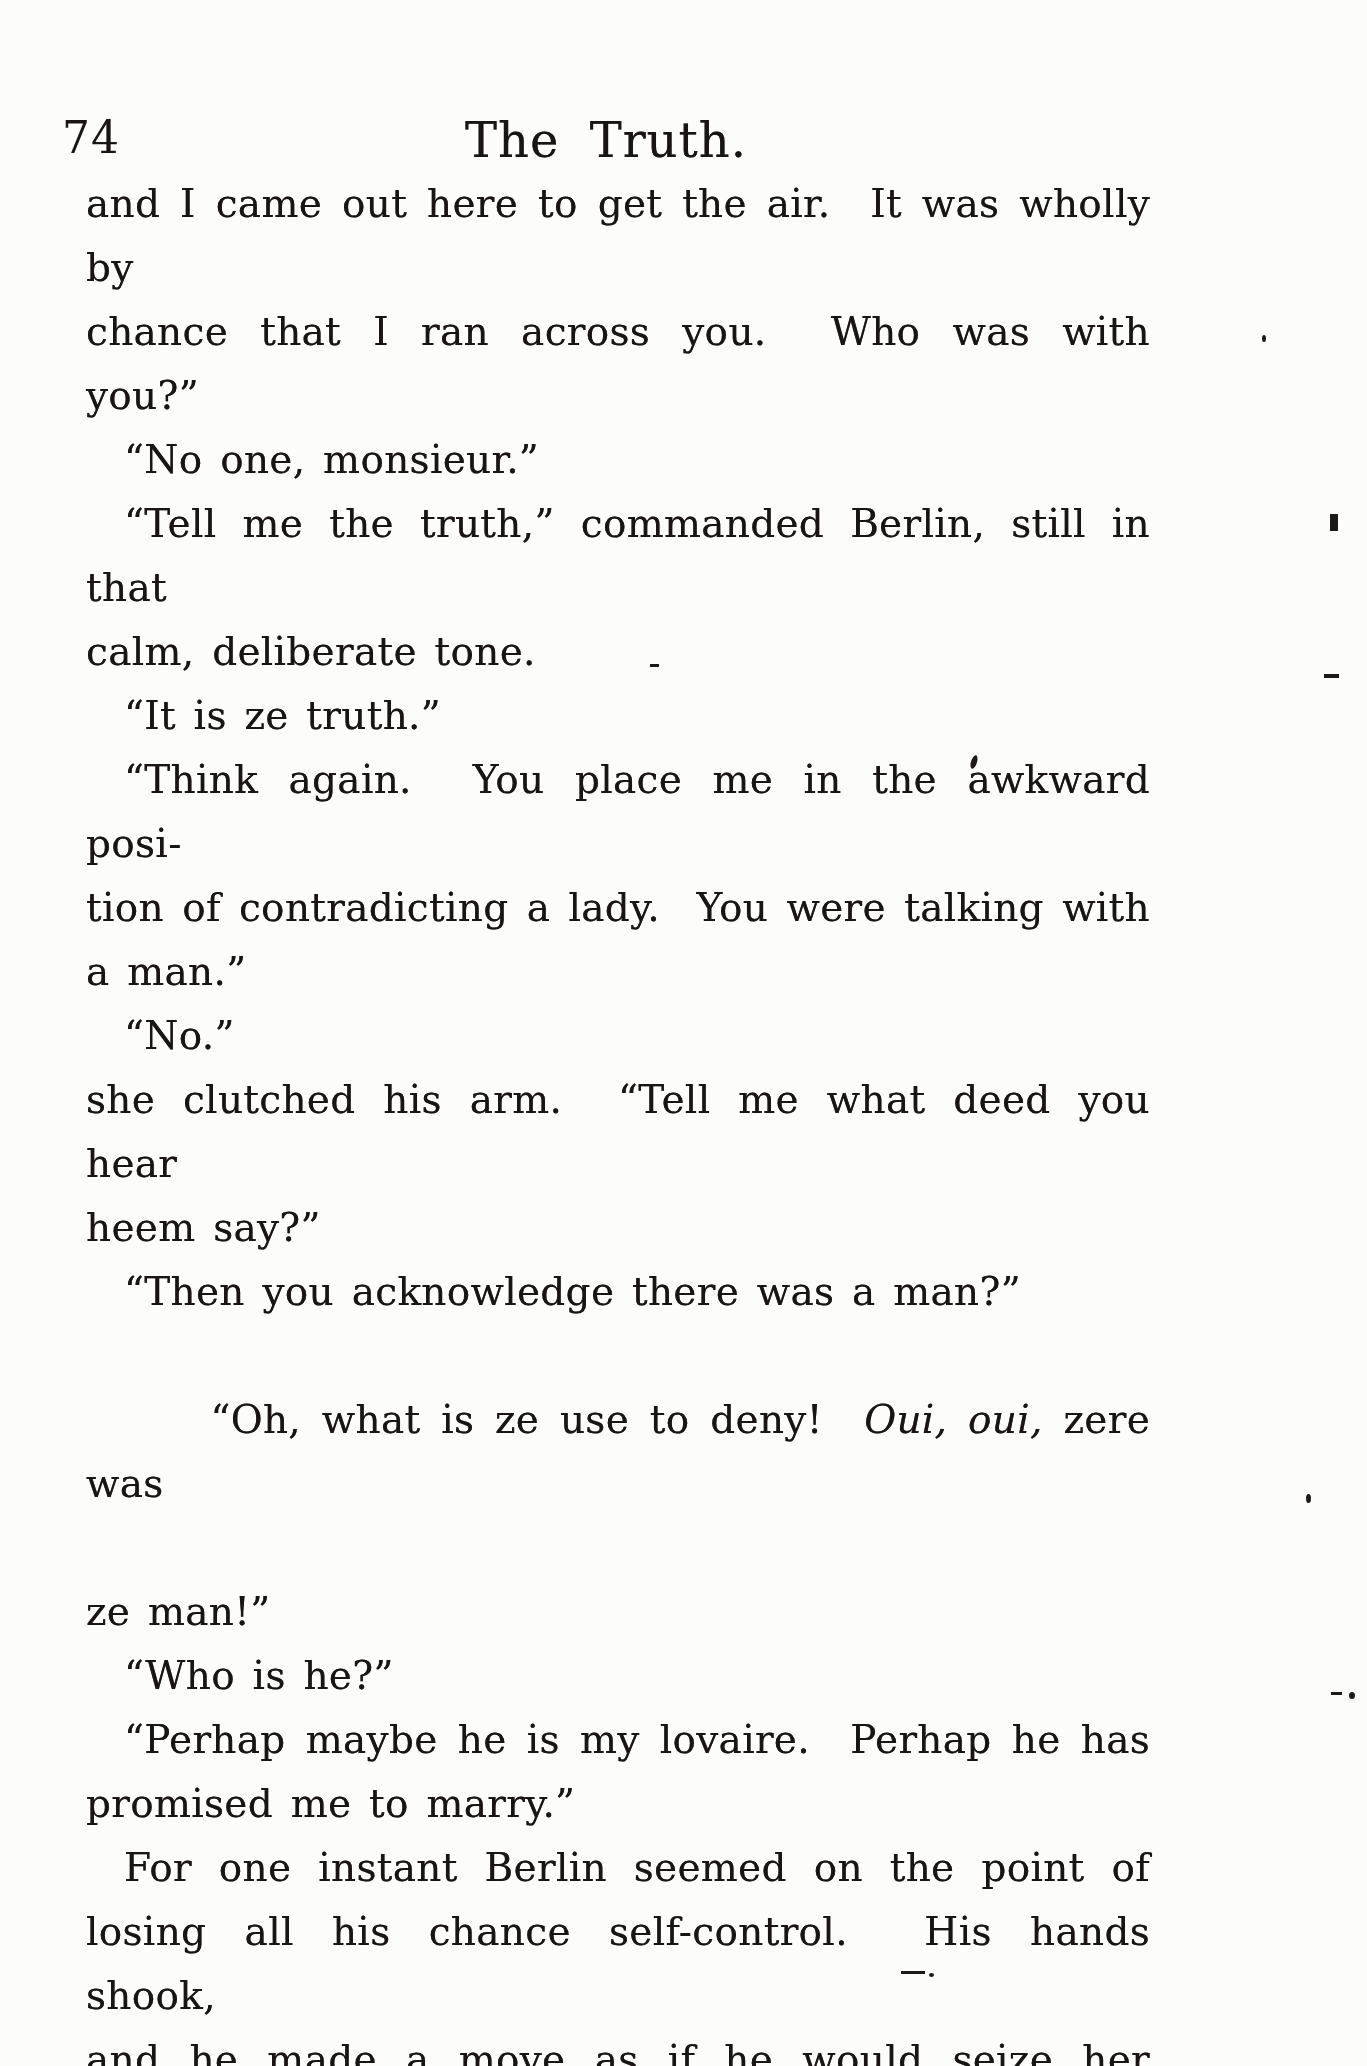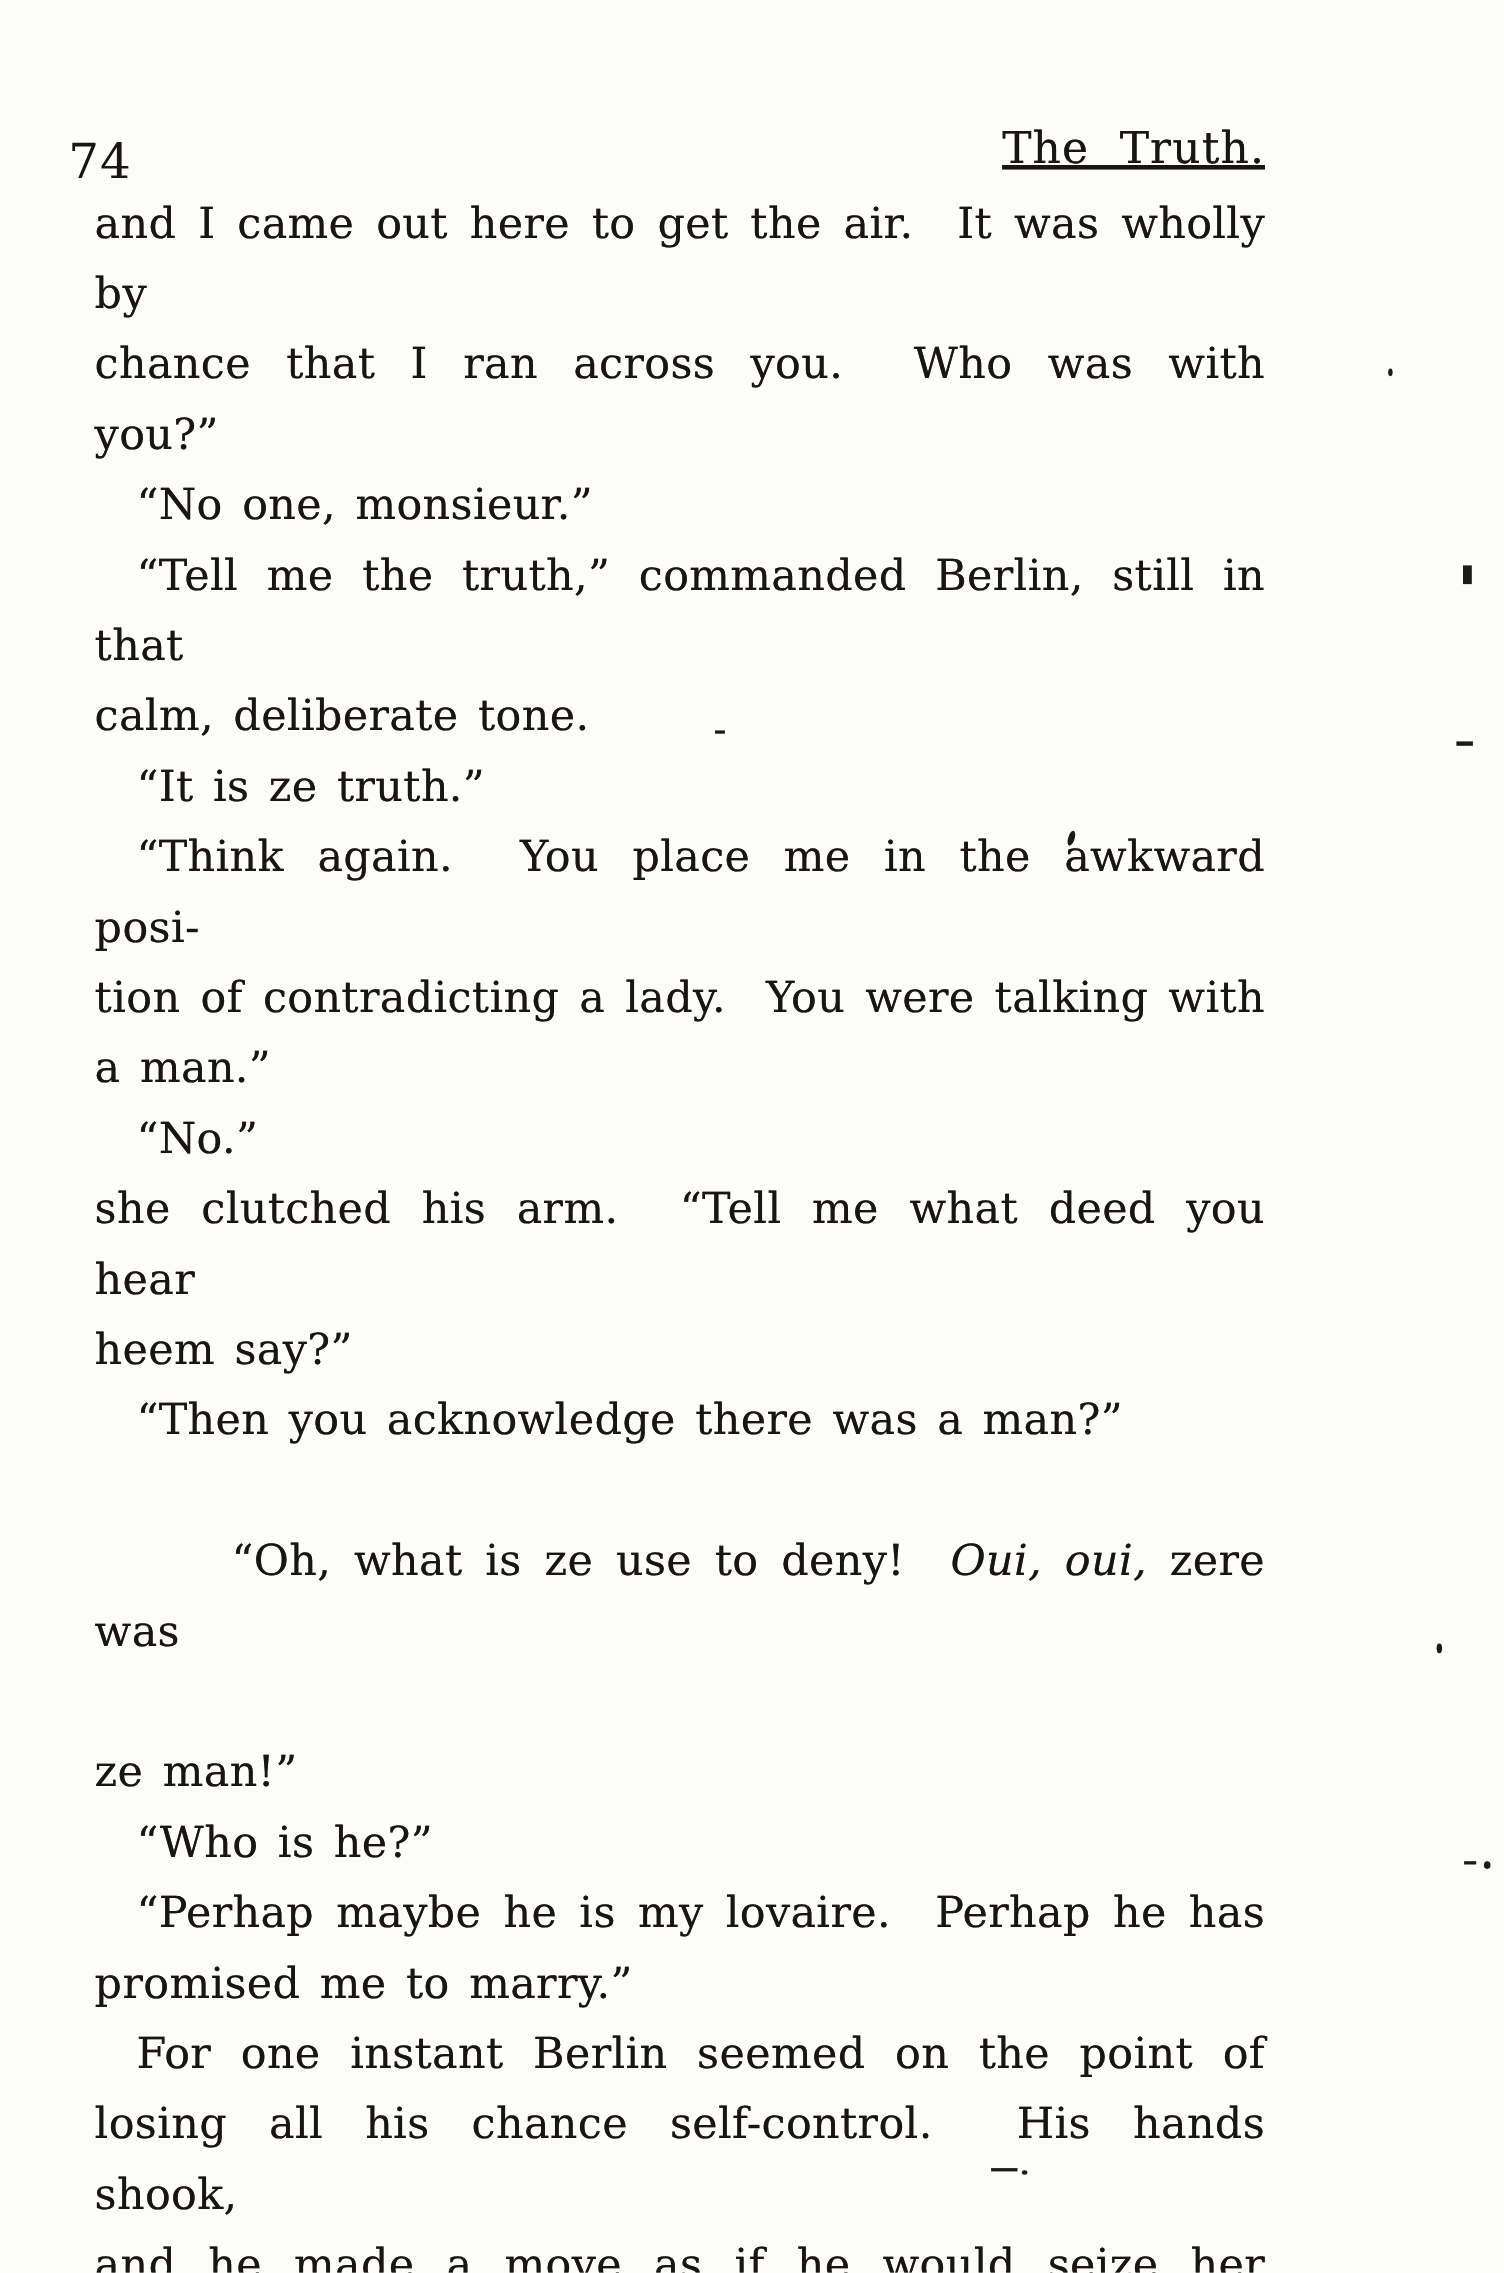--- a/index.html
+++ b/index.html
@@ -9,28 +9,27 @@
     position:relative;
     overflow:hidden;
     font-family:"DejaVu Serif","Liberation Serif",serif;
     color:#181512;
   }
   .page{position:absolute;inset:0;}
   .header{
     position:absolute;left:62px;top:112px;width:1088px;height:60px;
   }
   .page-number{
-    position:absolute;left:0;top:10px;
+    position:absolute;left:0;top:0;
     font-size:44px;letter-spacing:1px;text-align:right;
   }
   .running-title{
-    display:block;text-align:right;
-    font-size:40px;word-spacing:14px;letter-spacing:1px;
+    display:block;text-align:center;
+    font-size:48px;word-spacing:14px;letter-spacing:1px;
     text-shadow:0 0 .6px rgba(24,21,18,.75);
-    text-decoration:underline;
   }
   .text-block{
     position:absolute;left:62px;top:172px;width:1088px;
   }
   .ln{
     font-size:39px;line-height:64px;
     white-space:pre-wrap;
     word-spacing:5px;letter-spacing:.3px;
     text-shadow:0 0 .6px rgba(24,21,18,.7);
     margin-left:24px;

